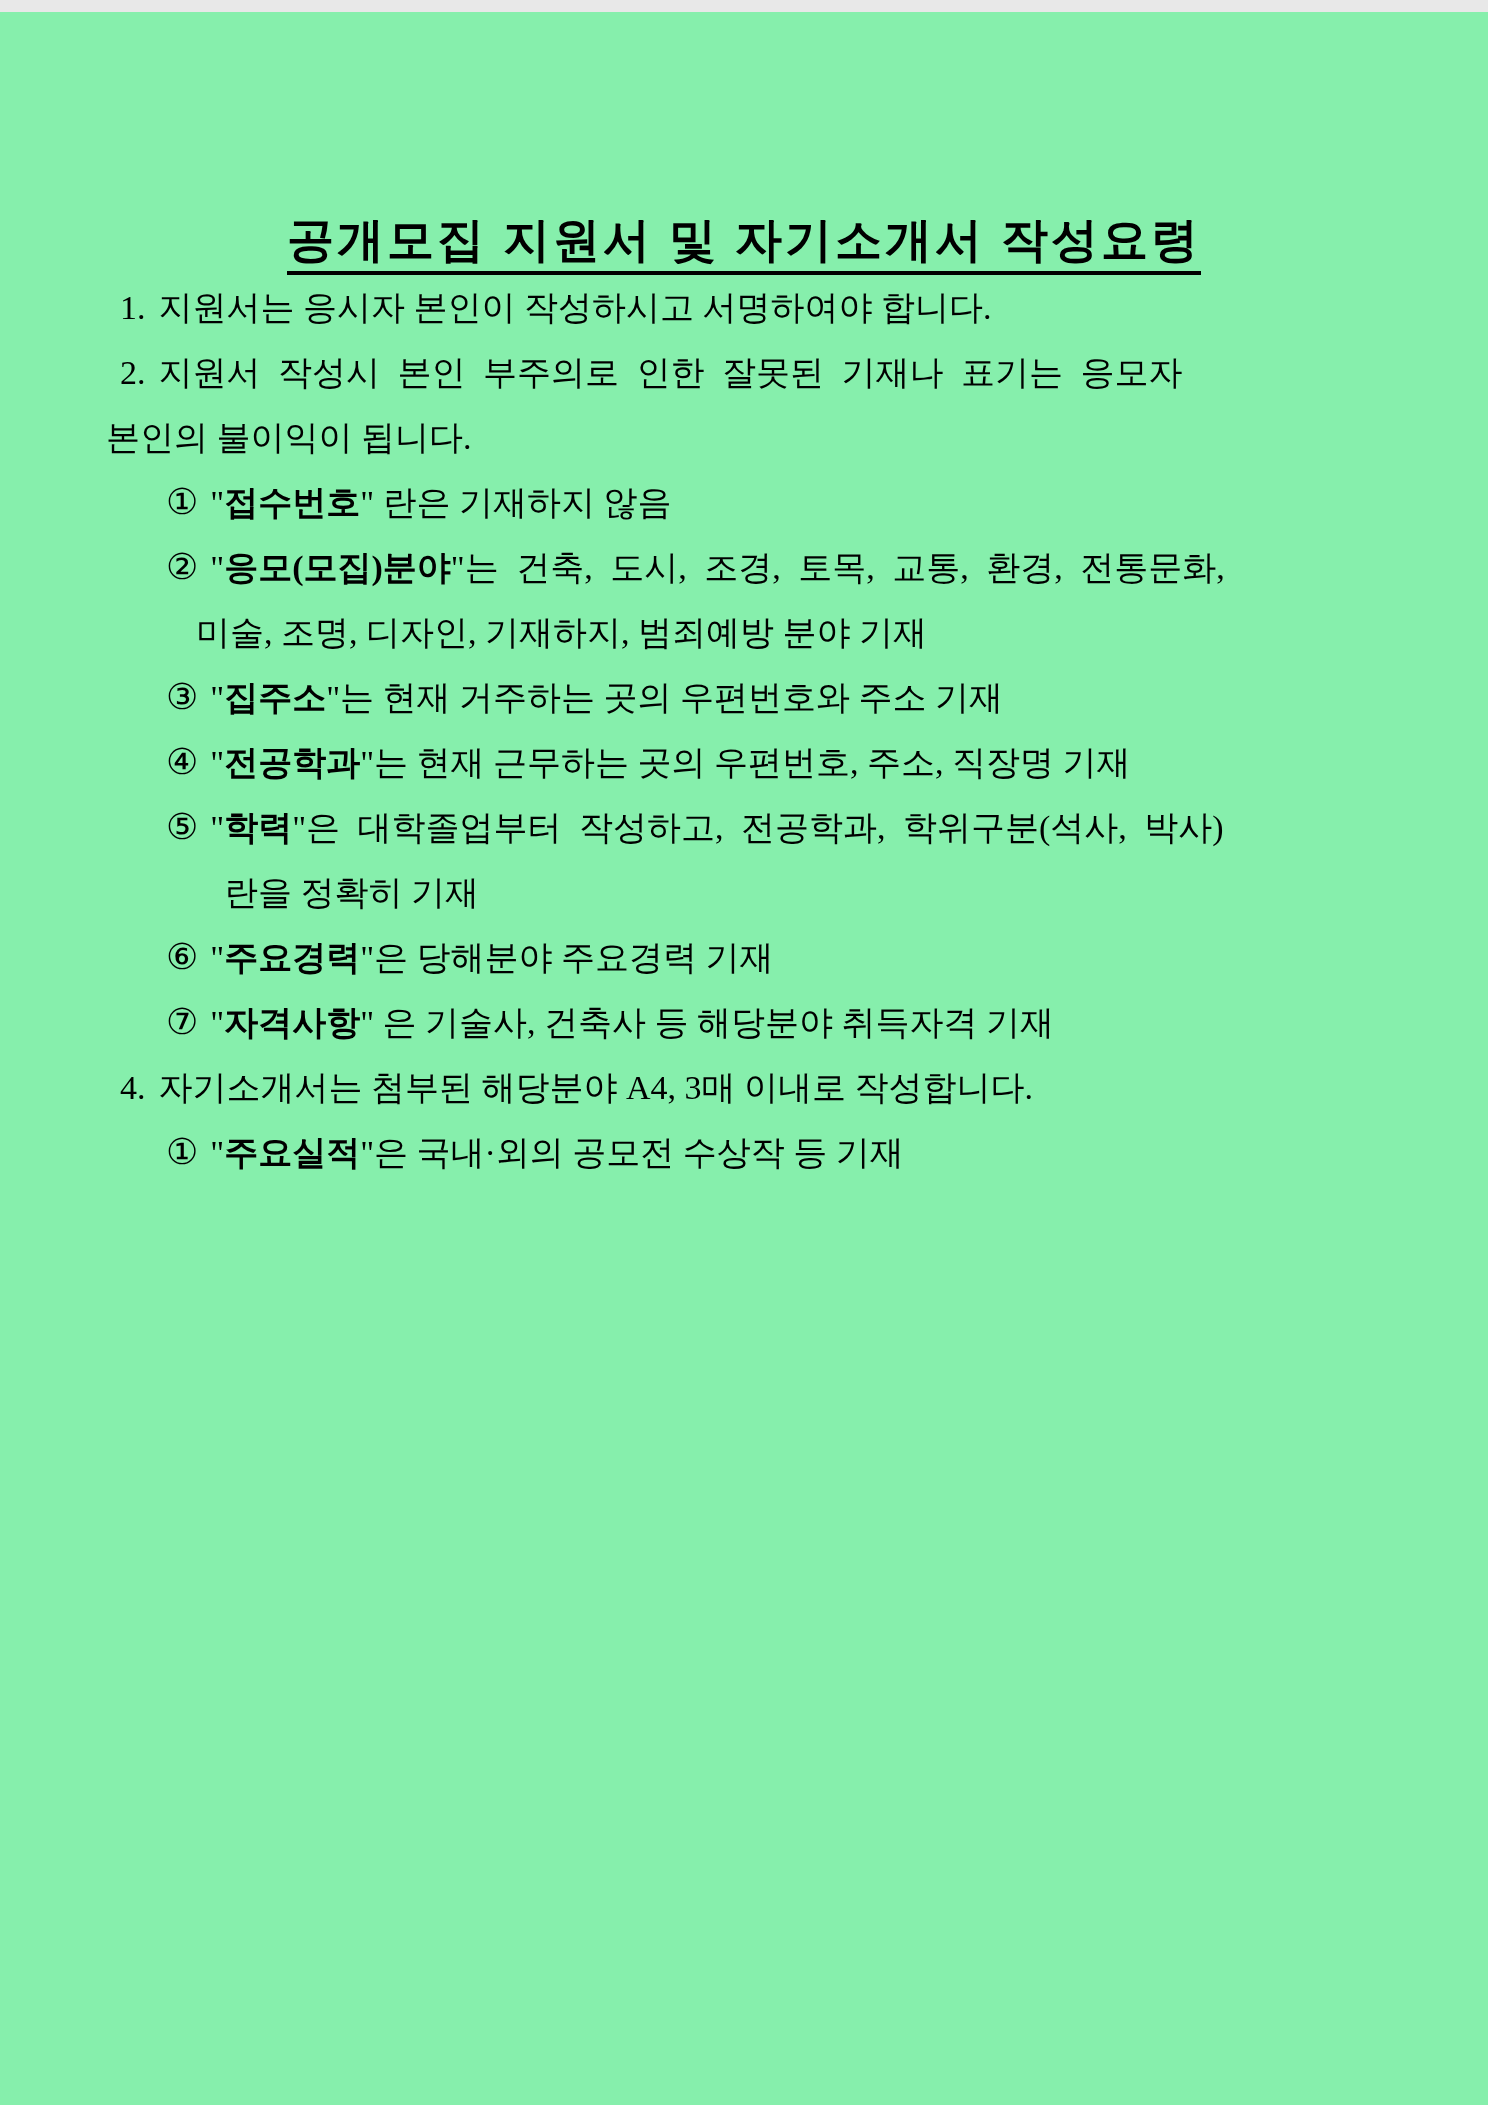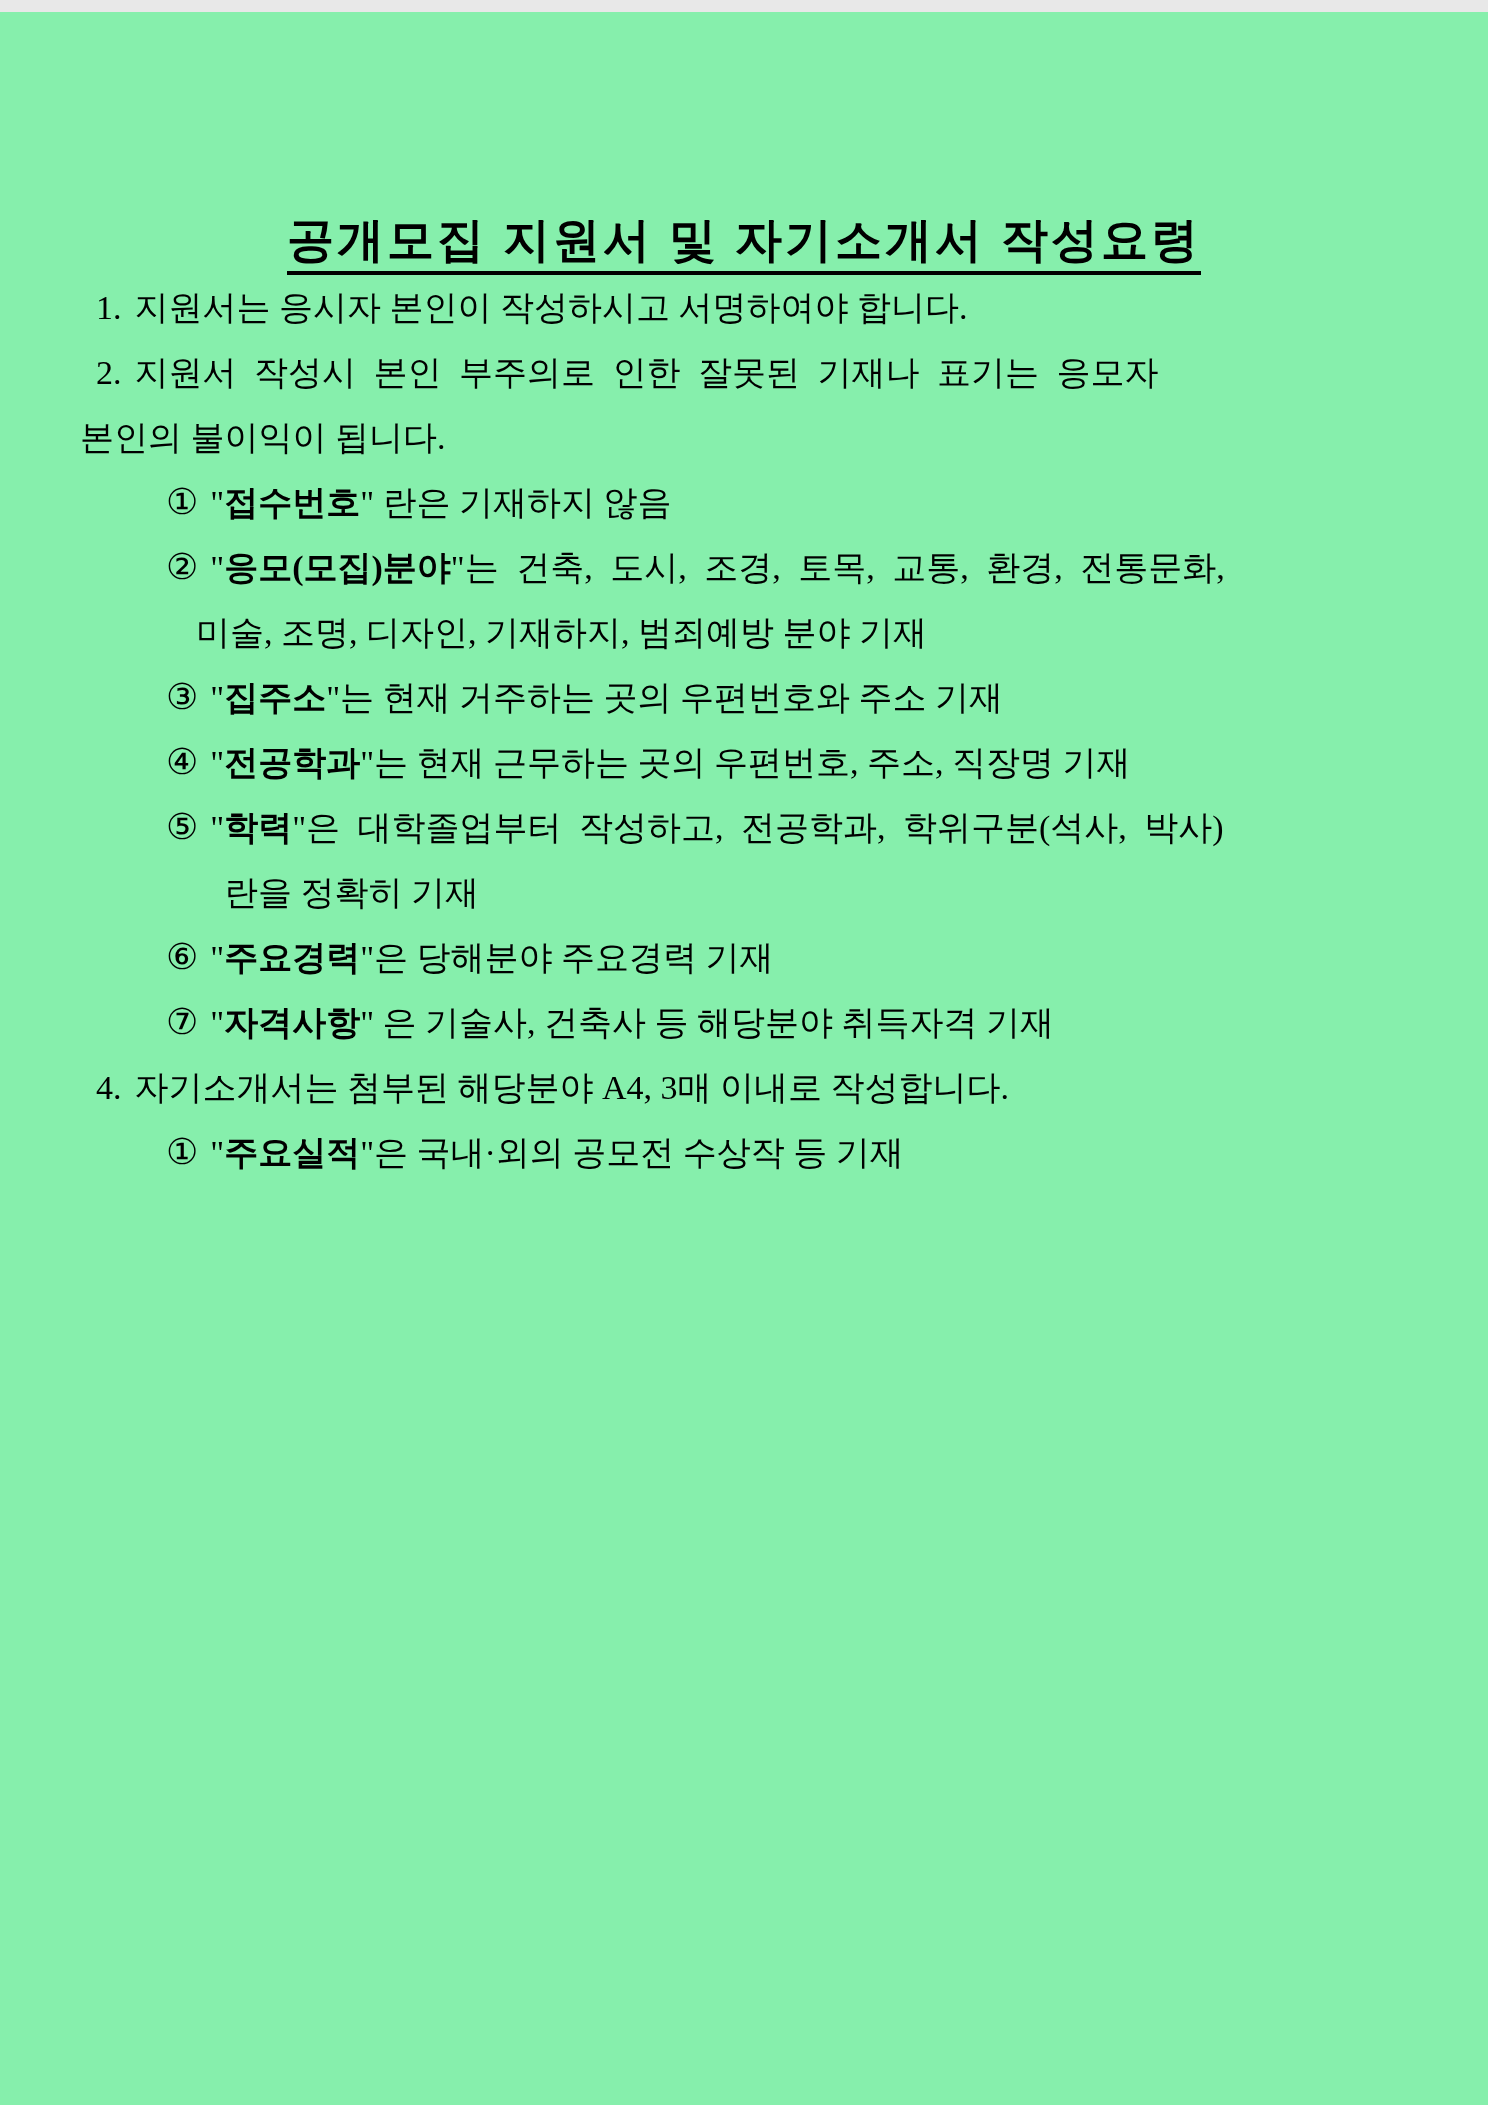--- a/index.html
+++ b/index.html
@@ -33,22 +33,22 @@
   }
   p.line {
     margin: 0;
     font-size: 34px;
     line-height: 65px;
     white-space: nowrap;
   }
   .mt-item  { margin-top: 48px; }
   .mt-item4 { margin-top: 58px; }
   .mt-first { margin-top: 84px; }
-  .ind0  { padding-left: 96px; }
-  .ind0c { padding-left: 80px; }
+  .ind0  { padding-left: 120px; }
+  .ind0c { padding-left: 106px; }
   .ind1  { padding-left: 166px; }
   .ind1c2 { padding-left: 196px; }
   .ind1c5 { padding-left: 224px; }
   .marker { margin-right: 13px; }
   .submarker { margin-right: 12px; font-size: 36px; }
   .b { font-weight: bold; }
   .wsp { word-spacing: 9px; }
 </style>
 </head>
 <body>

